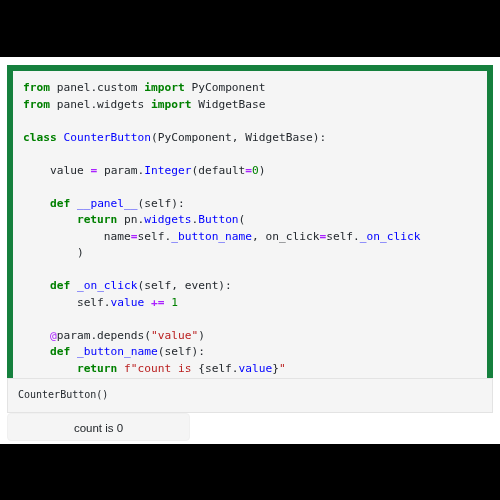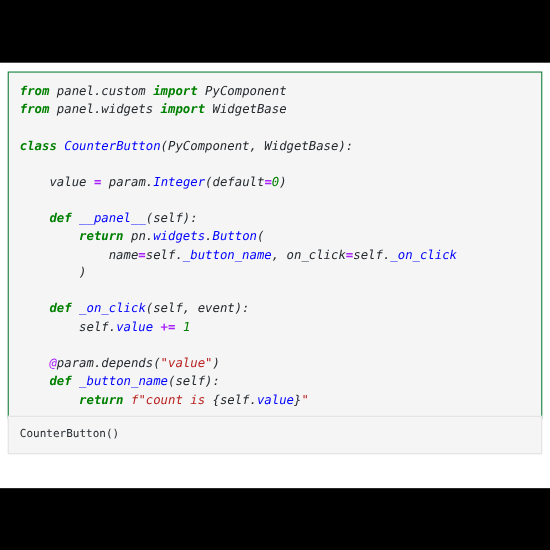--- a/index.html
+++ b/index.html
@@ -41,23 +41,22 @@
     height: 387px;
     background: #ffffff;
   }
   .code-cell {
     position: absolute;
     left: 7px;
     top: 8px;
     width: 486px;
     box-sizing: border-box;
     background: #f5f5f5;
-    border: 1px solid #15803d;
+    border: 6px solid #15803d;
     padding: 9px 10px 8px 10px;
-    font-style: italic;
   }
   pre.code {
     margin: 0;
     font-family: "DejaVu Sans Mono", monospace;
     font-size: 11.2px;
     line-height: 16.5px;
     color: #24292e;
     white-space: pre;
     letter-spacing: 0px;
   }
@@ -144,18 +143,21 @@
 
     <span class="nd">@</span><span class="n">param.depends(</span><span class="s">"value"</span><span class="n">)</span>
     <span class="k">def</span> <span class="nf">_button_name</span><span class="n">(self):</span>
         <span class="k">return</span> <span class="s">f"count is </span><span class="si">{</span><span class="n">self.</span><span class="na">value</span><span class="si">}</span><span class="s">"</span></pre>
     </div>
 
     <div class="out-cell">
       <pre class="out">CounterButton()</pre>
     </div>
 
+    <div class="widget-area">
+      <button class="counter-button">count is 0</button>
+    </div>
 
   </div>
 
   <div class="letterbox-bottom"></div>
 
 </div>
 
 </body></html>

